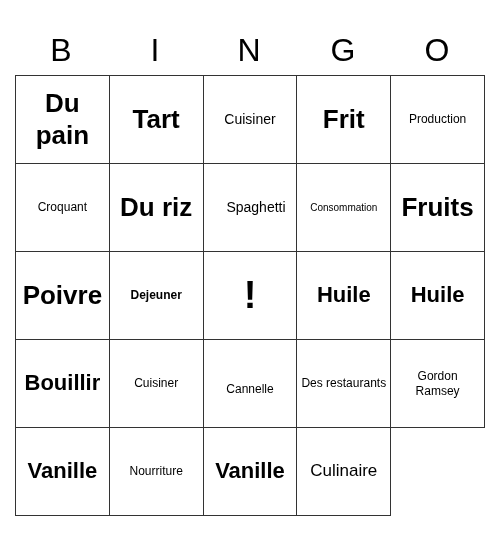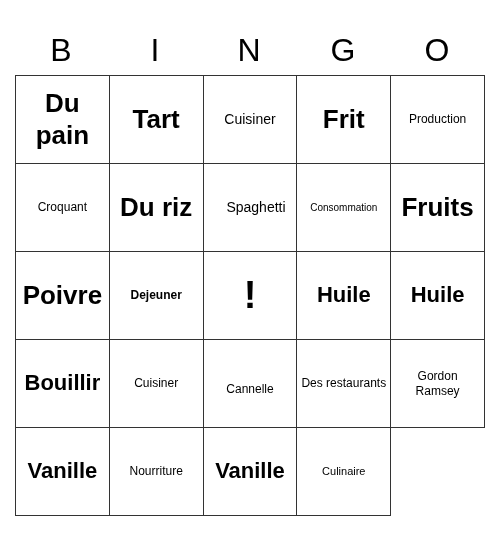--- a/index.html
+++ b/index.html
@@ -126,16 +126,16 @@
       <div class="bingo-cell">
         <span style="font-size: 22px; font-weight: bold; text-align: center; line-height: 1.2;">Vanille</span>
       </div>
       <div class="bingo-cell">
         <span style="font-size: 12px; font-weight: normal; text-align: center; line-height: 1.2;">Nourriture</span>
       </div>
       <div class="bingo-cell">
         <span style="font-size: 22px; font-weight: bold; text-align: center; line-height: 1.2;">Vanille</span>
       </div>
       <div class="bingo-cell">
-        <span style="font-size: 11px; font-weight: normal; line-height: 1.2;">Culinaire</span>
+        <span style="font-size: 17px; font-weight: normal; line-height: 1.2;">Culinaire</span>
       </div>
     </div>
 </div>
 
 </body></html>

